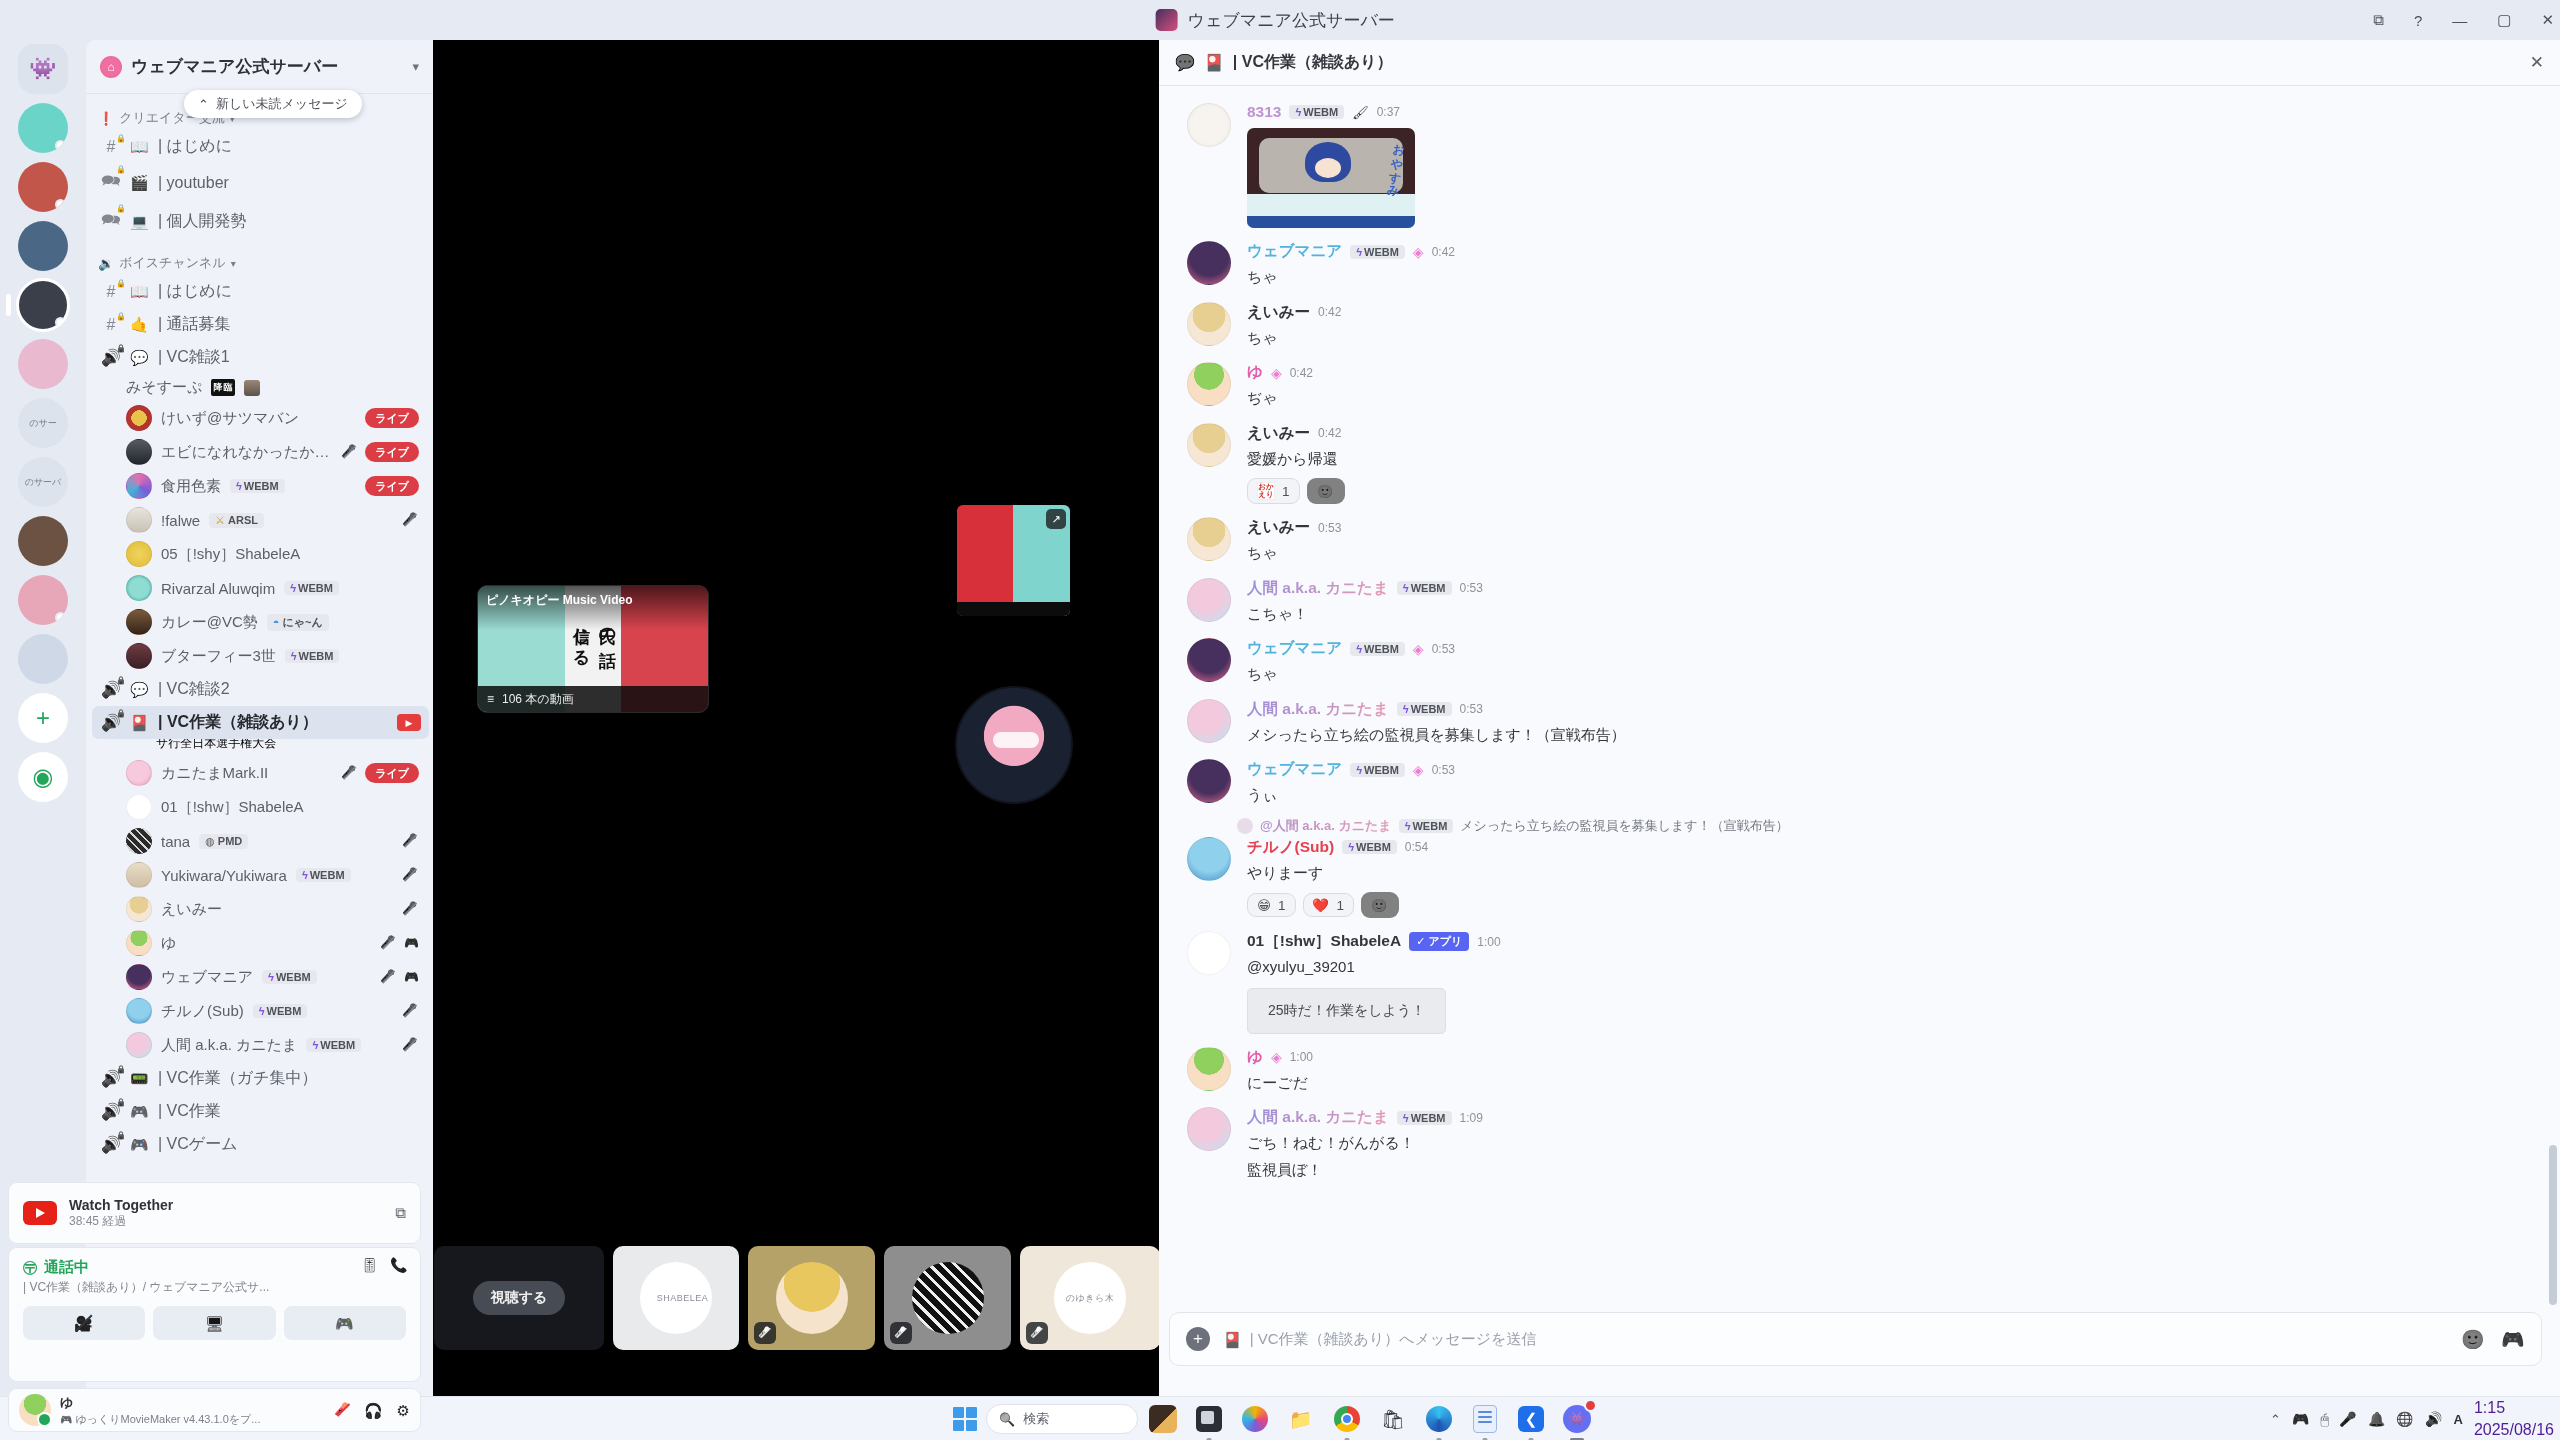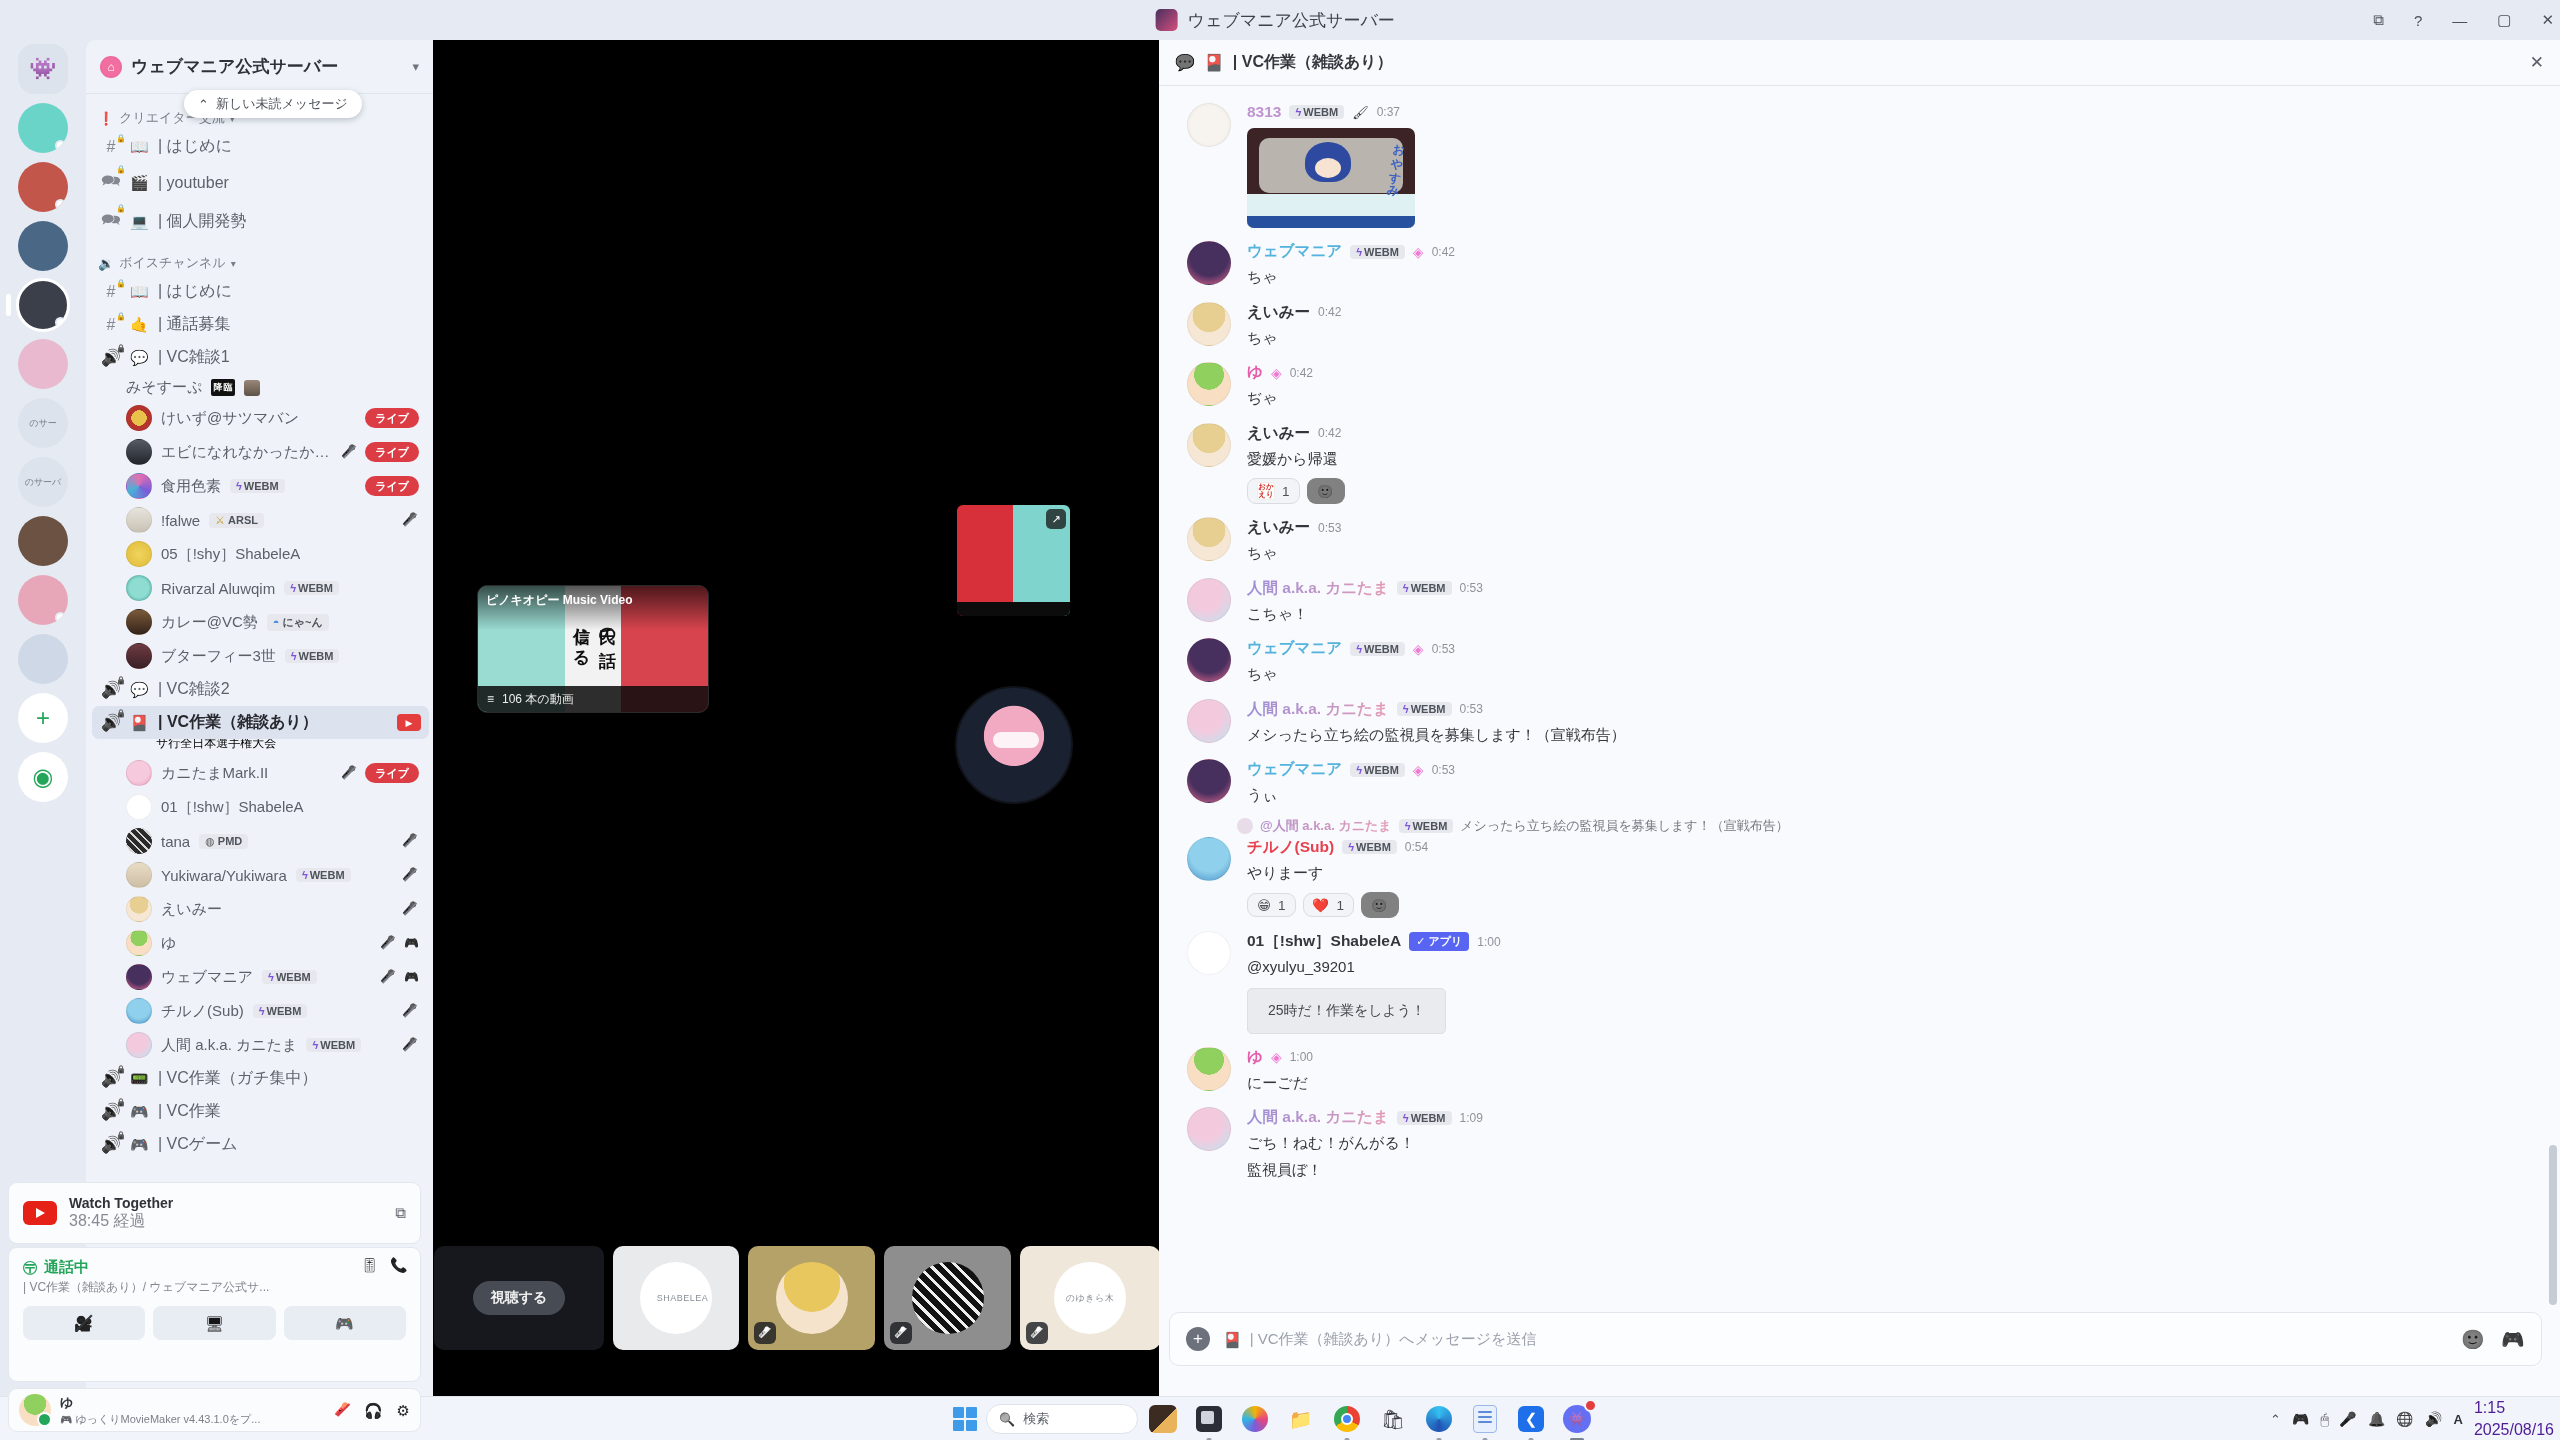--- a/index.html
+++ b/index.html
@@ -55,21 +55,21 @@
   .micoff::before{content:"🎤";filter:grayscale(1) brightness(.55)}
   .micoff::after{content:"";position:absolute;left:0;top:7px;width:17px;height:2px;background:#7c808a;transform:rotate(-45deg)}
   .micoff.red::before{filter:sepia(1) saturate(6) hue-rotate(315deg)}
   .micoff.red::after{background:#e0383f}
   
   .blpanel{position:absolute;z-index:8;background:#fbfcfe;border:1px solid #e3e7ee;border-radius:9px}
   #watch-card{left:8px;width:413px;bottom:196px;height:62px;display:flex;align-items:center;gap:12px;padding:0 14px}
   .yt-badge{width:34px;height:24px;background:#e62117;border-radius:6px;display:flex;align-items:center;justify-content:center}
   .yt-badge::after{content:"";border-left:9px solid #fff;border-top:5px solid transparent;border-bottom:5px solid transparent}
   #watch-card .wt-title{font-size:14px;font-weight:bold;color:#2f3238}
-  #watch-card .wt-sub{font-size:16px;color:#868a93}
+  #watch-card .wt-sub{font-size:12px;color:#868a93}
   #watch-card .pip{margin-left:auto;color:#5c606a;font-size:15px}
   #call-panel{left:8px;width:413px;bottom:58px;height:135px;padding:10px 14px}
   .call-status{display:flex;align-items:center;gap:7px;color:#23a55a;font-weight:bold;font-size:15px}
   .call-chan{font-size:12px;color:#83878f;margin-top:2px;white-space:nowrap;overflow:hidden}
   .call-icons{position:absolute;right:12px;top:10px;display:flex;gap:12px;color:#5c606a;font-size:14px}
   .call-btns{display:flex;gap:8px;margin-top:10px}
   .call-btn{flex:1;height:34px;background:#e8ecf3;border-radius:8px;display:flex;align-items:center;justify-content:center;font-size:15px;position:relative}
   .cam-slash::after{content:"";position:absolute;width:22px;height:2px;background:#33363c;transform:rotate(-45deg)}
   #user-panel{left:8px;width:413px;bottom:8px;height:44px;display:flex;align-items:center;gap:9px;padding:0 10px;border-radius:9px}
   #user-panel .uav{width:32px;height:32px;border-radius:50%;background:radial-gradient(circle at 50% 30%,#8fd05e 0 40%,#f8dfc4 41%);position:relative;flex:none}

